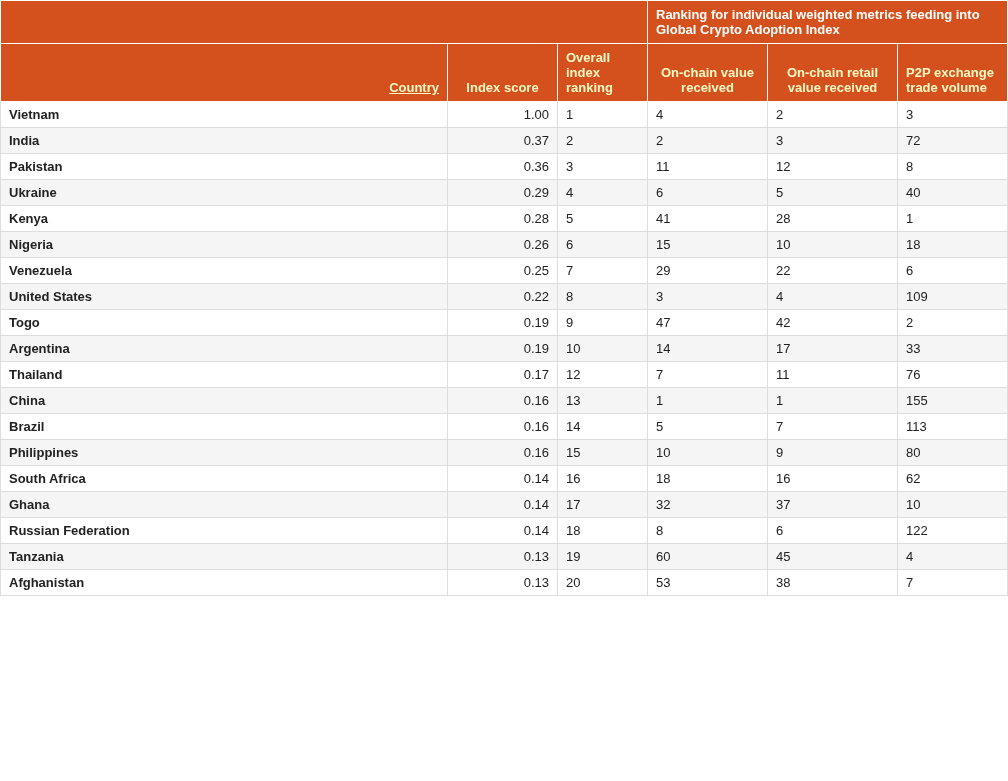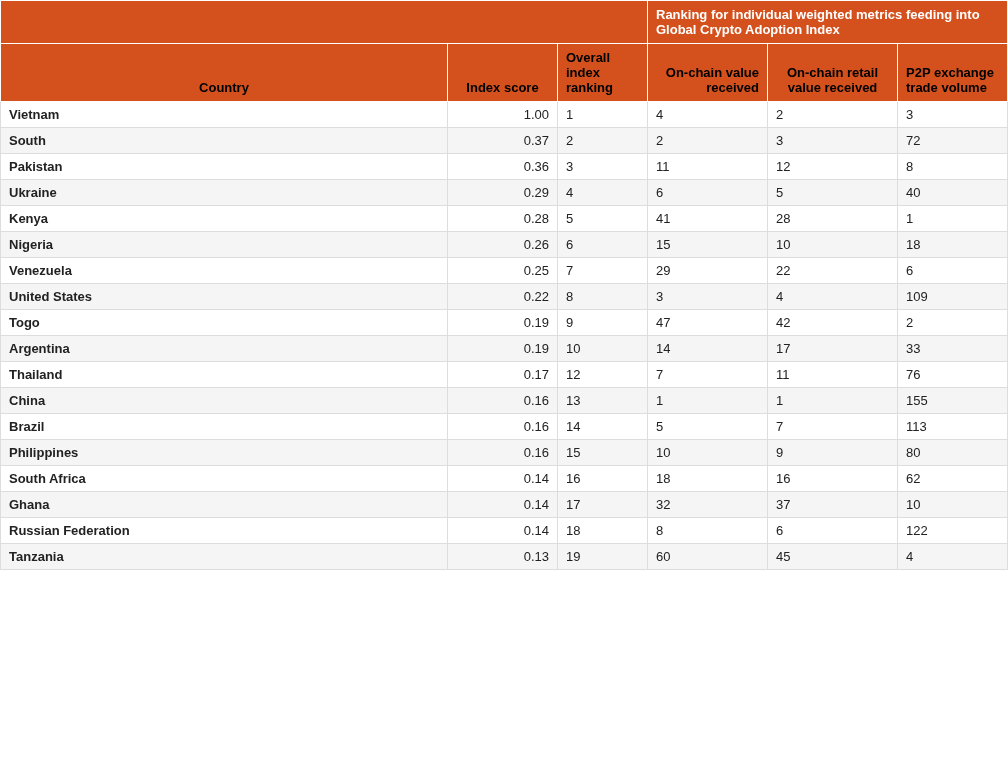--- a/index.html
+++ b/index.html
@@ -34,45 +34,46 @@
       background-color: #d4511e;
       border: none;
     }
 
     thead tr.top-header th.ranking-header {
       text-align: left;
     }
 
     thead tr.sub-header th {
       background-color: #d4511e;
-      color: #000000;
+      color: #fef9c3;
       font-weight: bold;
       padding: 6px 8px;
       border: 1px solid #fff;
       vertical-align: bottom;
       font-size: 13px;
     }
 
     thead tr.sub-header th.col-country {
-      text-align: center;
-      vertical-align: bottom;
+      text-align: right;
+      vertical-align: bottom;
+      text-decoration: underline;
     }
 
     thead tr.sub-header th.col-index {
       text-align: center;
       vertical-align: bottom;
     }
 
     thead tr.sub-header th.col-overall {
       text-align: left;
       vertical-align: bottom;
     }
 
     thead tr.sub-header th.col-onchain {
-      text-align: right;
+      text-align: center;
       vertical-align: bottom;
     }
 
     thead tr.sub-header th.col-retail {
       text-align: center;
       vertical-align: bottom;
     }
 
     thead tr.sub-header th.col-p2p {
       text-align: left;
@@ -157,21 +158,21 @@
   <tbody id="table-body">
   <tr>
         <td class="col-country-data">Vietnam</td>
         <td class="col-index-data">1.00</td>
         <td class="col-overall-data">1</td>
         <td class="col-onchain-data">4</td>
         <td class="col-retail-data">2</td>
         <td class="col-p2p-data">3</td>
       </tr>
       <tr>
-        <td class="col-country-data">South</td>
+        <td class="col-country-data">India</td>
         <td class="col-index-data">0.37</td>
         <td class="col-overall-data">2</td>
         <td class="col-onchain-data">2</td>
         <td class="col-retail-data">3</td>
         <td class="col-p2p-data">72</td>
       </tr>
       <tr>
         <td class="col-country-data">Pakistan</td>
         <td class="col-index-data">0.36</td>
         <td class="col-overall-data">3</td>
@@ -292,14 +293,22 @@
         <td class="col-p2p-data">122</td>
       </tr>
       <tr>
         <td class="col-country-data">Tanzania</td>
         <td class="col-index-data">0.13</td>
         <td class="col-overall-data">19</td>
         <td class="col-onchain-data">60</td>
         <td class="col-retail-data">45</td>
         <td class="col-p2p-data">4</td>
       </tr>
+      <tr>
+        <td class="col-country-data">Afghanistan</td>
+        <td class="col-index-data">0.13</td>
+        <td class="col-overall-data">20</td>
+        <td class="col-onchain-data">53</td>
+        <td class="col-retail-data">38</td>
+        <td class="col-p2p-data">7</td>
+      </tr>
     </tbody>
 </table>
 
 </body></html>

